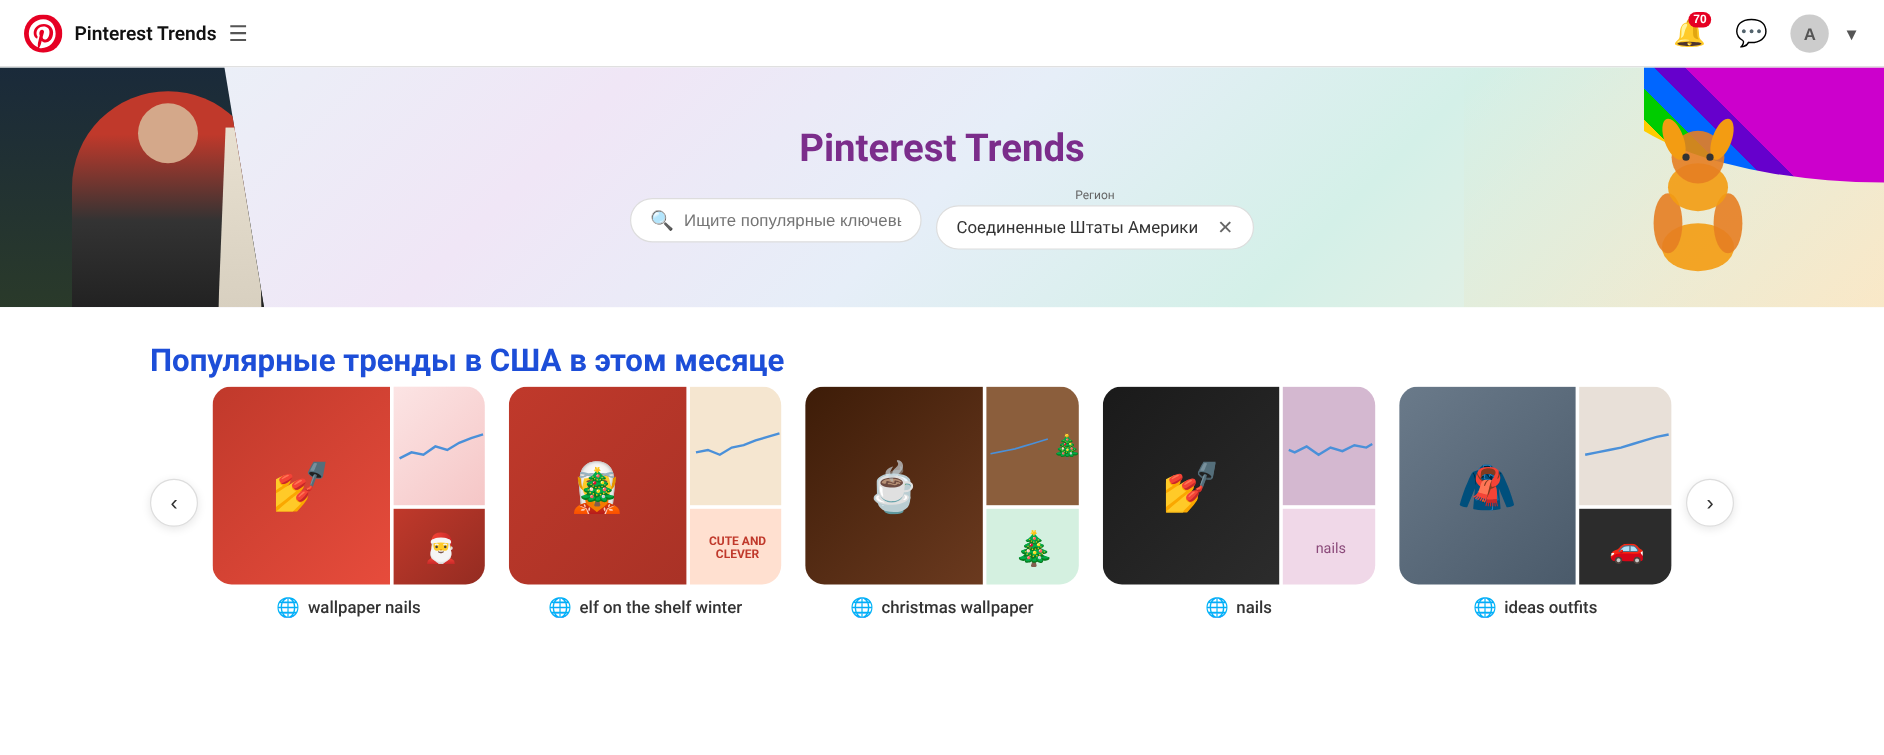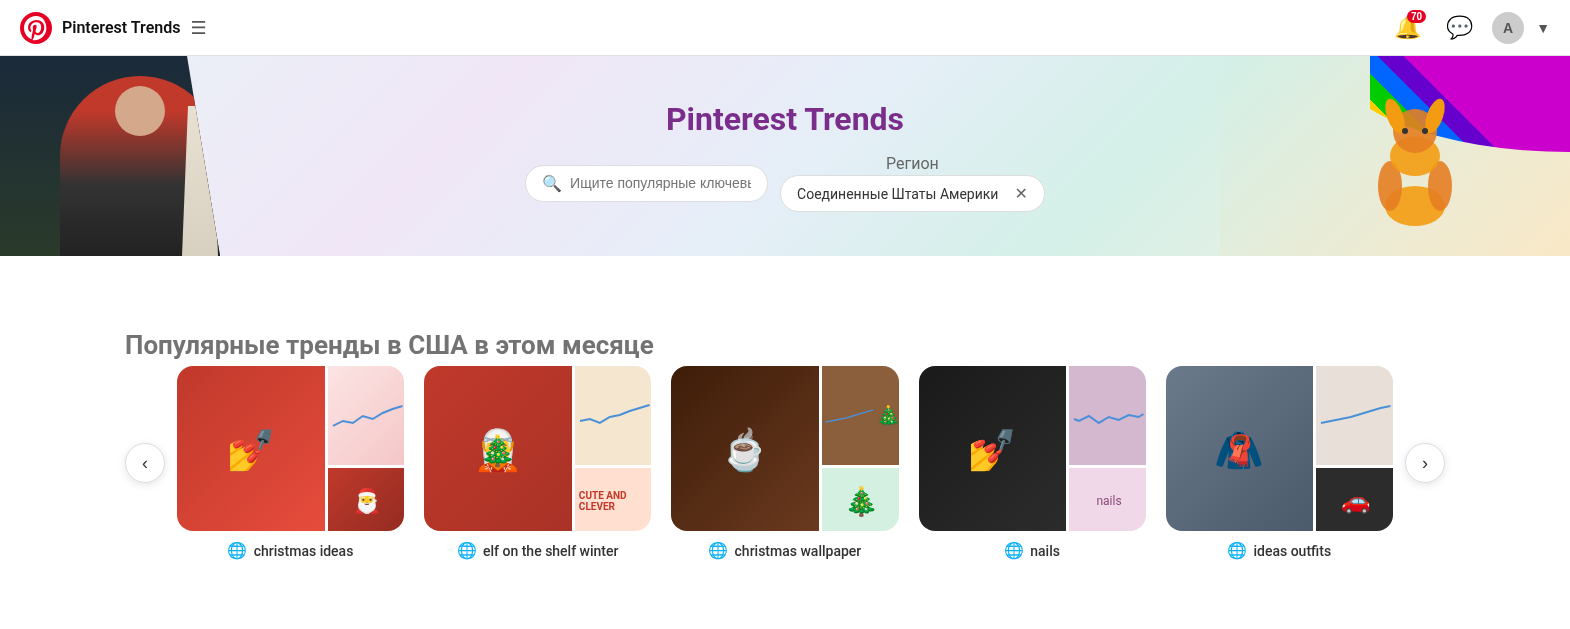--- a/index.html
+++ b/index.html
@@ -231,21 +231,21 @@
       color: #777;
       width: 100%;
       background: transparent;
     }
     .region-box {
       display: flex;
       flex-direction: column;
       gap: 2px;
     }
     .region-label {
-      font-size: 16px;
+      font-size: 10px;
       color: #666;
     }
     .region-select-box {
       display: flex;
       align-items: center;
       background: #fff;
       border: 1px solid #ddd;
       border-radius: 24px;
       padding: 8px 16px;
       gap: 16px;
@@ -265,23 +265,22 @@
 
     
     .main {
       max-width: 1400px;
       margin: 0 auto;
       padding: 30px 40px;
     }
     .section-title {
       font-size: 26px;
       font-weight: 700;
-      color: #737373;
+      color: #1d4ed8;
       margin-bottom: 6px;
-      margin-top: 44px;
     }
     .section-subtitle {
       font-size: 14px;
       color: #888;
       margin-bottom: 24px;
     }
 
     
     .carousel-wrapper {
       position: relative;
@@ -470,35 +469,35 @@
           <div class="trend-img-main"></div>
           <div class="trend-img-tr">
             <svg class="trend-chart" viewBox="0 0 80 30">
               <polyline points="5,25 15,20 25,22 35,15 45,18 55,12 65,8 75,5" fill="none" stroke="#4a90d9" stroke-width="2"></polyline>
             </svg>
           </div>
           <div class="trend-img-br" style="font-size:24px;">🎅</div>
         </div>
         <div class="trend-label">
           <span class="trend-icon">🌐</span>
-          <span>christmas ideas</span>
+          <span>wallpaper nails</span>
         </div>
       </div>
 
       <div class="trend-card card-elf">
         <div class="trend-images">
           <div class="trend-img-main" style="background: linear-gradient(135deg, #c0392b, #a93226); display:flex; align-items:center; justify-content:center; font-size:40px;">
             🧝
           </div>
           <div class="trend-img-tr">
             <svg class="trend-chart" viewBox="0 0 80 30">
               <polyline points="5,20 15,18 25,22 35,16 45,14 55,10 65,7 75,4" fill="none" stroke="#4a90d9" stroke-width="2"></polyline>
             </svg>
           </div>
-          <div class="trend-img-br" style="font-size:16px; text-align:left; padding:4px; color:#c0392b; font-weight:bold; font-size:10px; background:#ffe0d0;">CUTE AND CLEVER</div>
+          <div class="trend-img-br" style="font-size:16px; text-align:center; padding:4px; color:#c0392b; font-weight:bold; font-size:10px; background:#ffe0d0;">CUTE AND CLEVER</div>
         </div>
         <div class="trend-label">
           <span class="trend-icon">🌐</span>
           <span>elf on the shelf winter</span>
         </div>
       </div>
 
       <div class="trend-card card-xmas">
         <div class="trend-images">
           <div class="trend-img-main" style="background: linear-gradient(135deg, #3d1c08, #6b3a1f); display:flex; align-items:center; justify-content:center; font-size:40px;">

